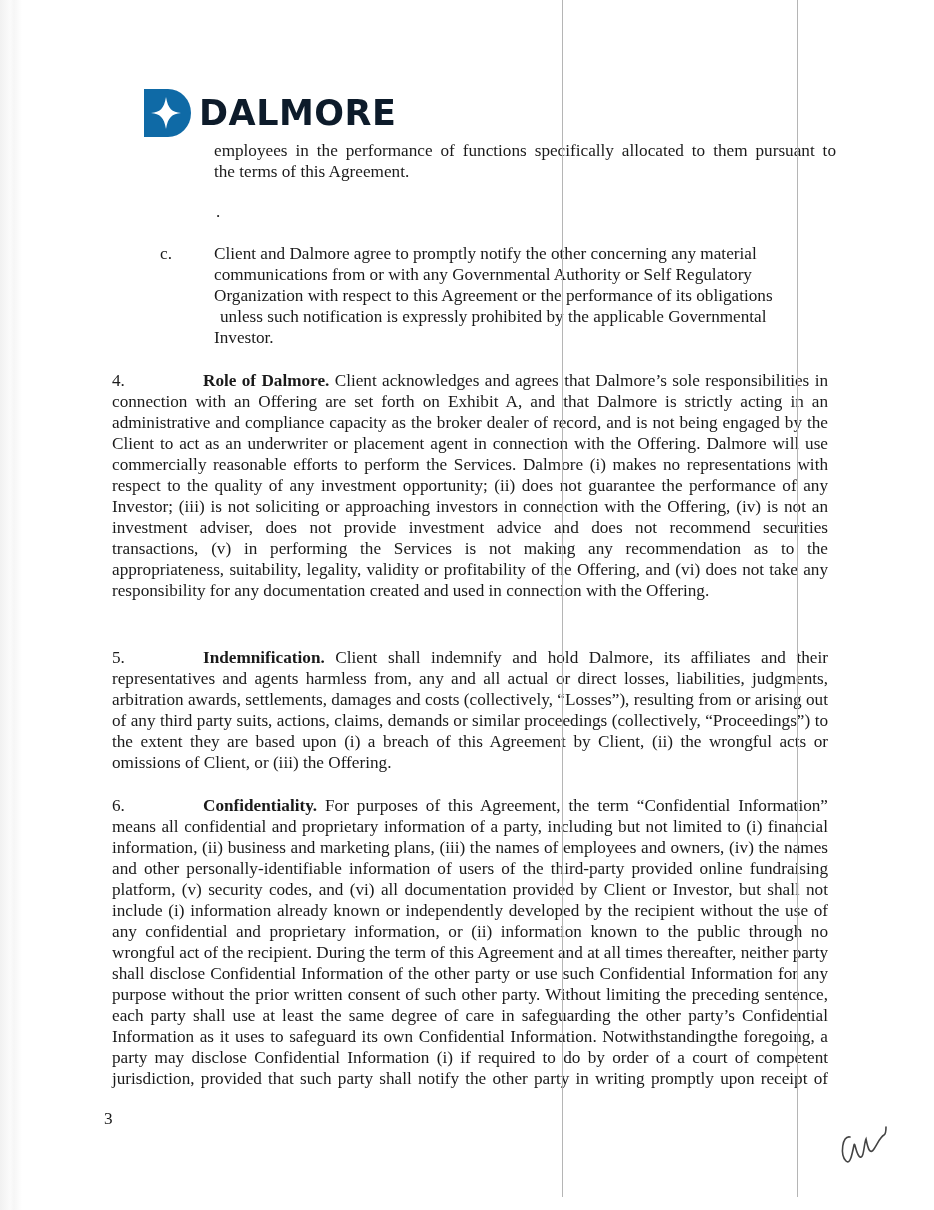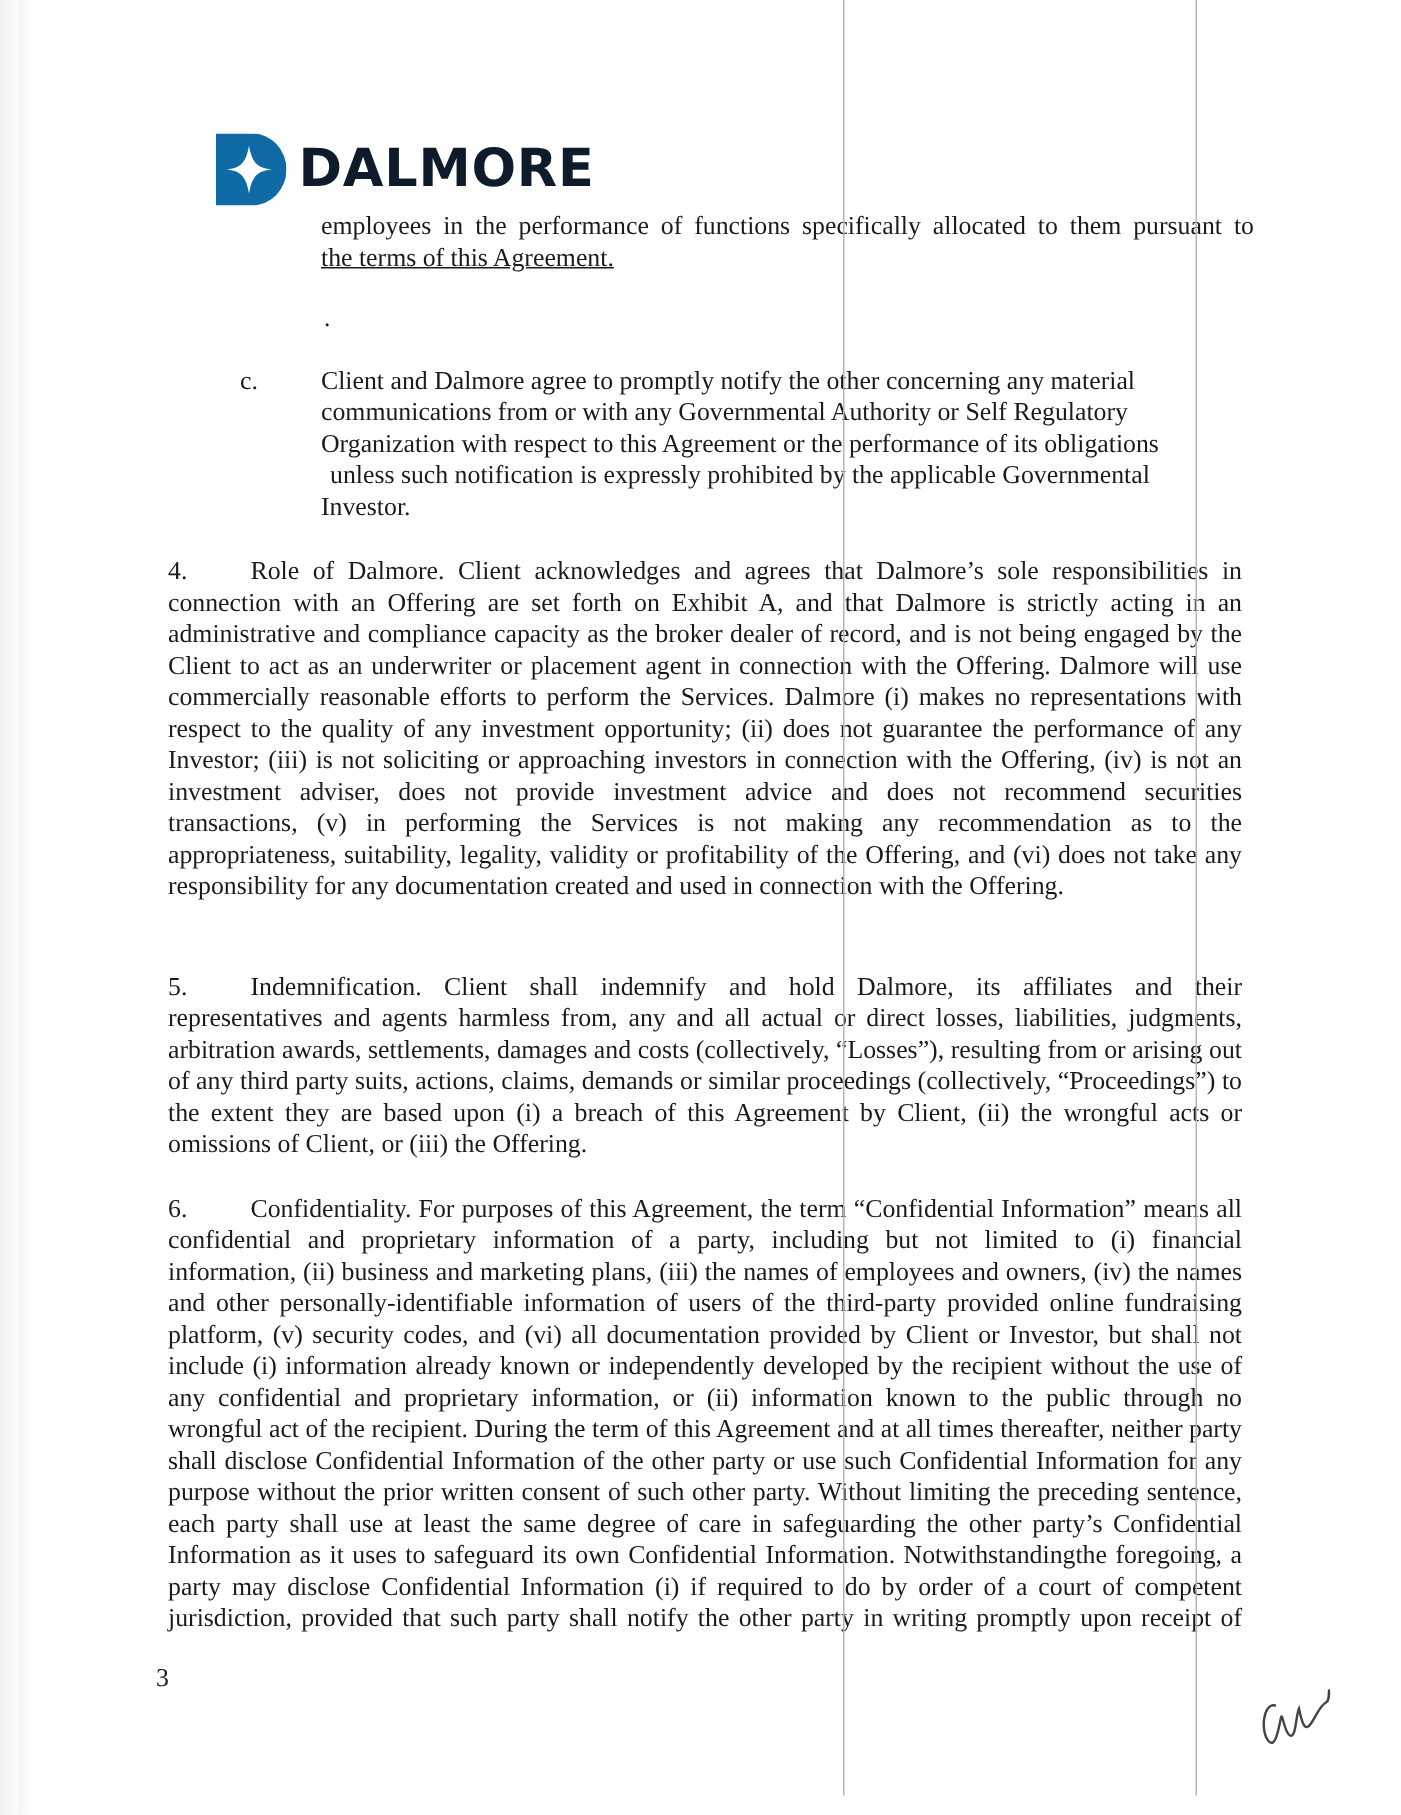--- a/index.html
+++ b/index.html
@@ -29,42 +29,42 @@
     .line {
       position: absolute; font-size: 17.2px; line-height: 21px; white-space: nowrap;
     }
     .just { text-align: justify; text-align-last: justify; }
     .para {
       position: absolute; left: 112px; width: 716px; font-size: 17.2px; line-height: 21px;
     }
     .para p { margin: 0; text-align: justify; }
     .para p.last { text-align: left; }
     .sec-num { display: inline-block; width: 55px; }
-    .sec-title { font-weight: normal; }
+    .sec-title { font-weight: bold; margin-left: 36px; }
     .u { }
     .sub-label { position: absolute; left: 160px; font-size: 17.2px; line-height: 21px; }
     .page-num { position: absolute; left: 104px; top: 1108px; font-size: 17.2px; line-height: 21px; }
     .signature { position: absolute; left: 836px; top: 1115px; width: 60px; height: 60px; }
     .dot { position: absolute; left: 216px; top: 202px; font-size: 17px; }
   </style>
 </head>
 <body>
 
 <div class="left-shade"></div>
 
 <div class="logo">
   <svg class="logo-mark" viewBox="0 0 47 48">
     <path d="M0 0 H24 A23 24 0 0 1 24 48 H0 Z" fill="#0f6aa6"></path>
     <path d="M22 8 C24 20 28 23 37 24 C28 25 24 28 22 40 C20 28 16 25 7 24 C16 23 20 20 22 8 Z" fill="#ffffff"></path>
   </svg>
   <span class="logo-text">DALMORE</span>
 </div>
 
 <div class="line just" style="left:214px; top:140px; width:622px;">employees in the performance of functions specifically allocated to them pursuant to</div>
-<div class="line" style="left:214px; top:161px;text-decoration:underline;">the terms of this Agreement.</div>
+<div class="line" style="left:214px; top:161px;">the terms of this Agreement.</div>
 <div class="dot">.</div>
 
 <div class="sub-label" style="top:243px;">c.</div>
 <div class="line" style="left:214px; top:243px;">Client and Dalmore agree to promptly notify the other concerning any material</div>
 <div class="line" style="left:214px; top:264px;">communications from or with any Governmental Authority or Self Regulatory</div>
 <div class="line" style="left:214px; top:285px;">Organization with respect to this Agreement or the performance of its obligations</div>
 <div class="line" style="left:220px; top:306px;">unless such notification is expressly prohibited by the applicable Governmental</div>
 <div class="line" style="left:214px; top:327px;">Investor.</div>
 
 <div class="para" style="top:370px;">

